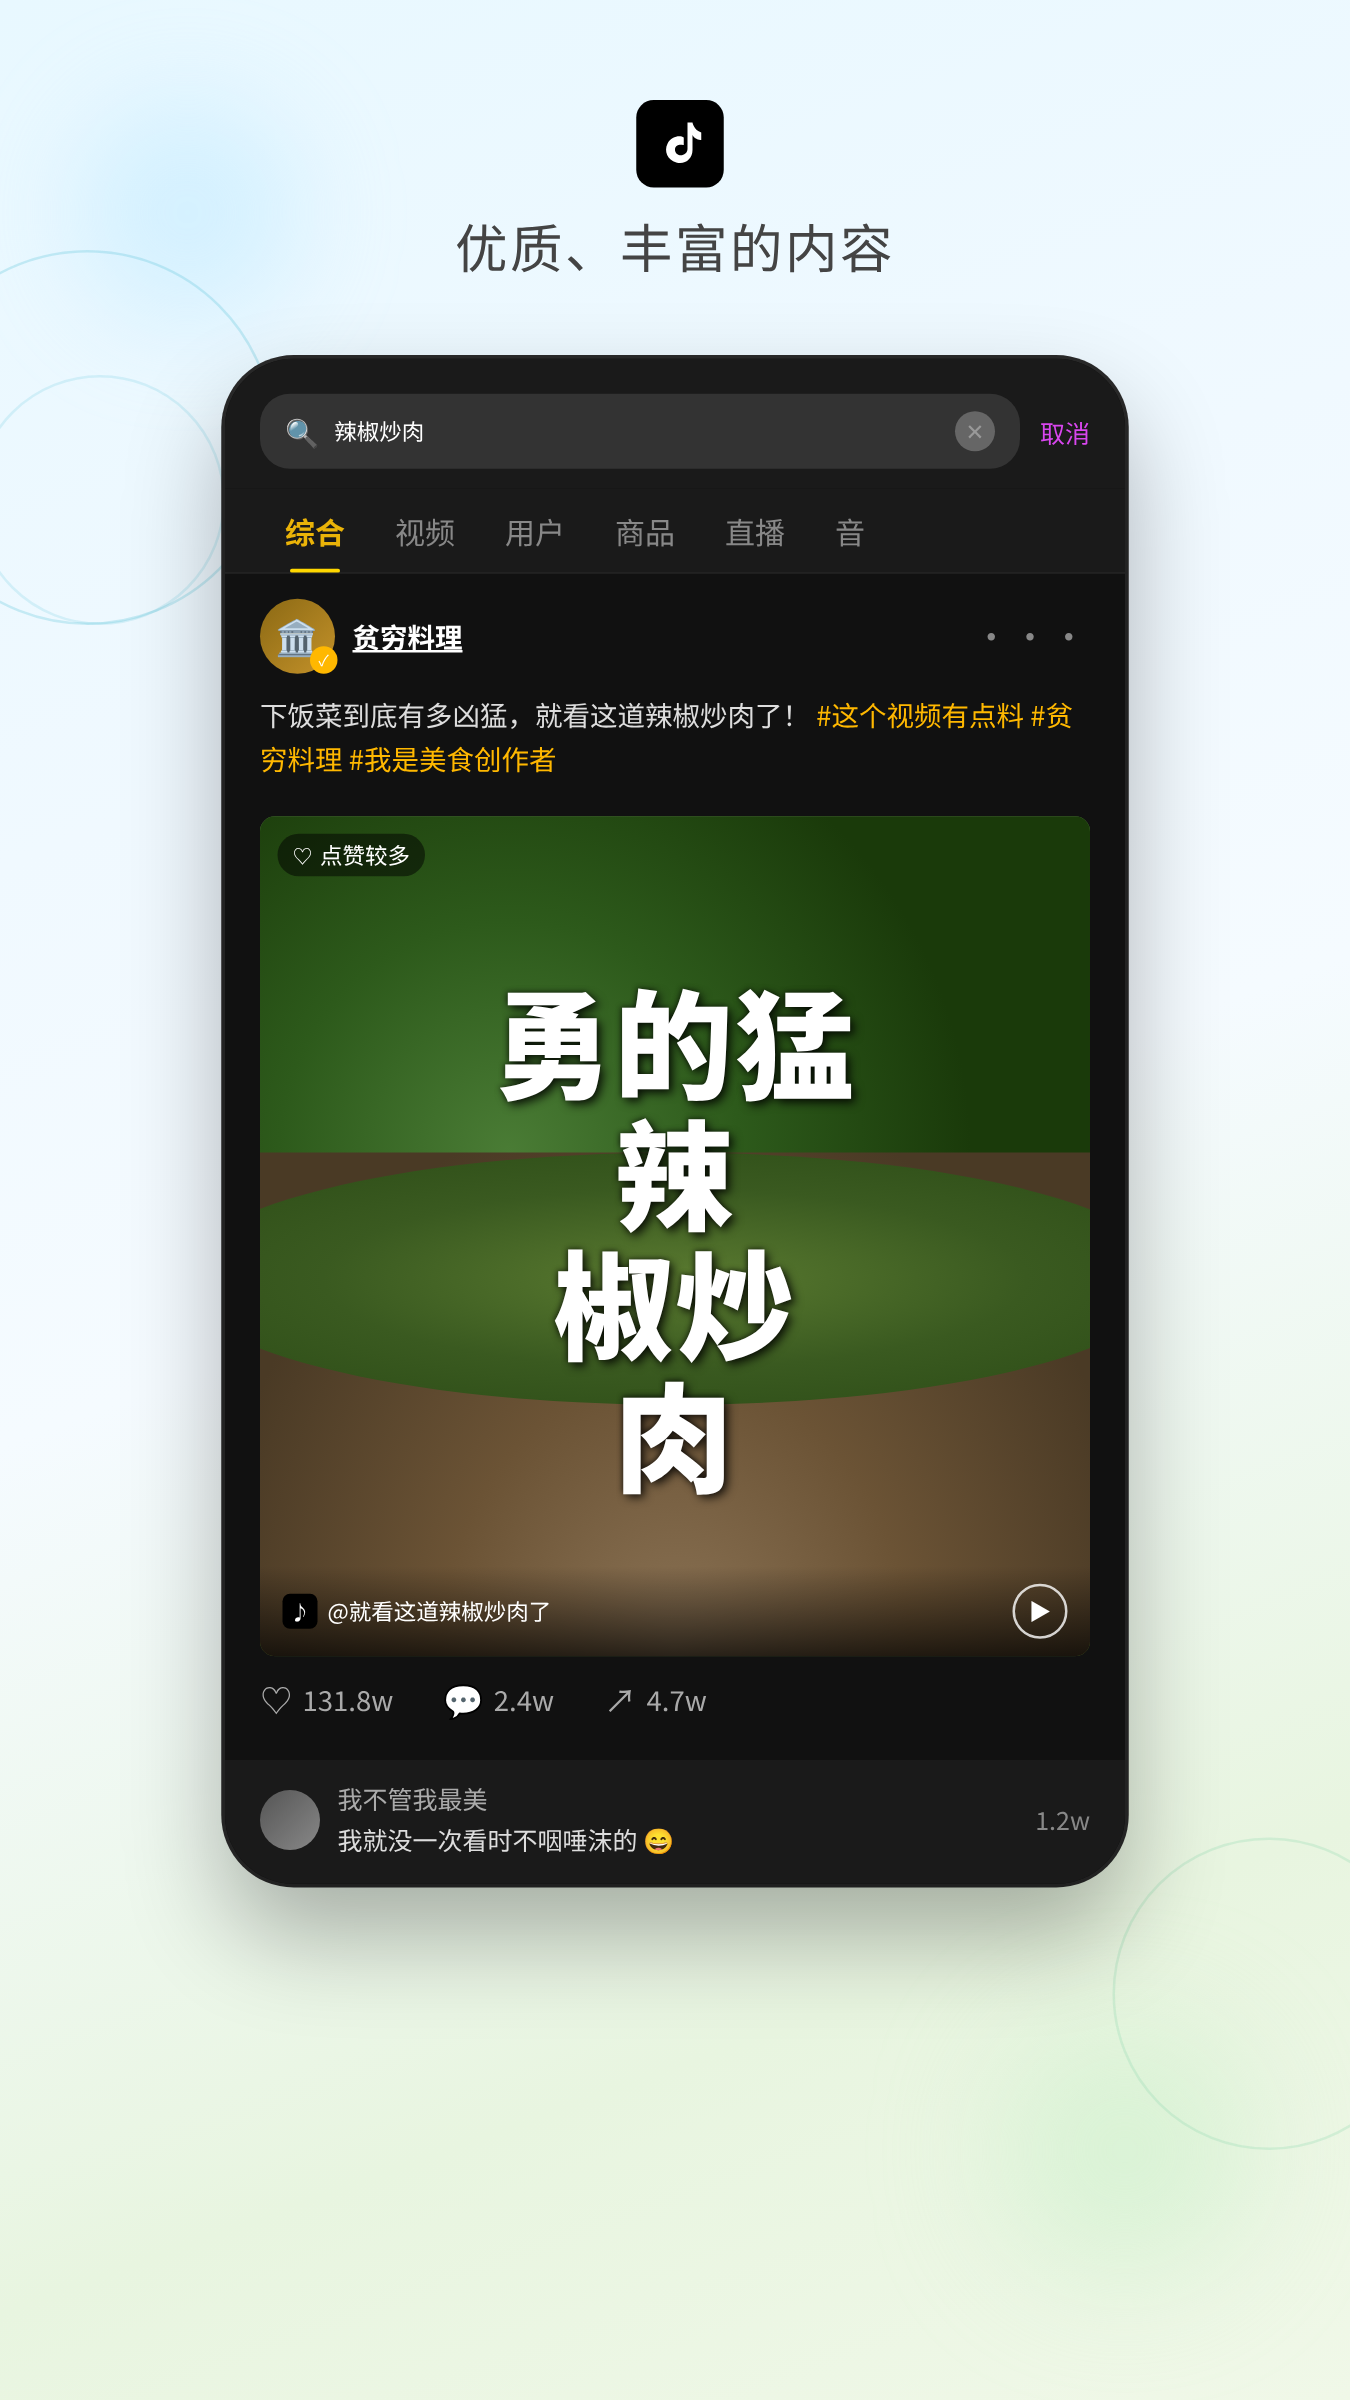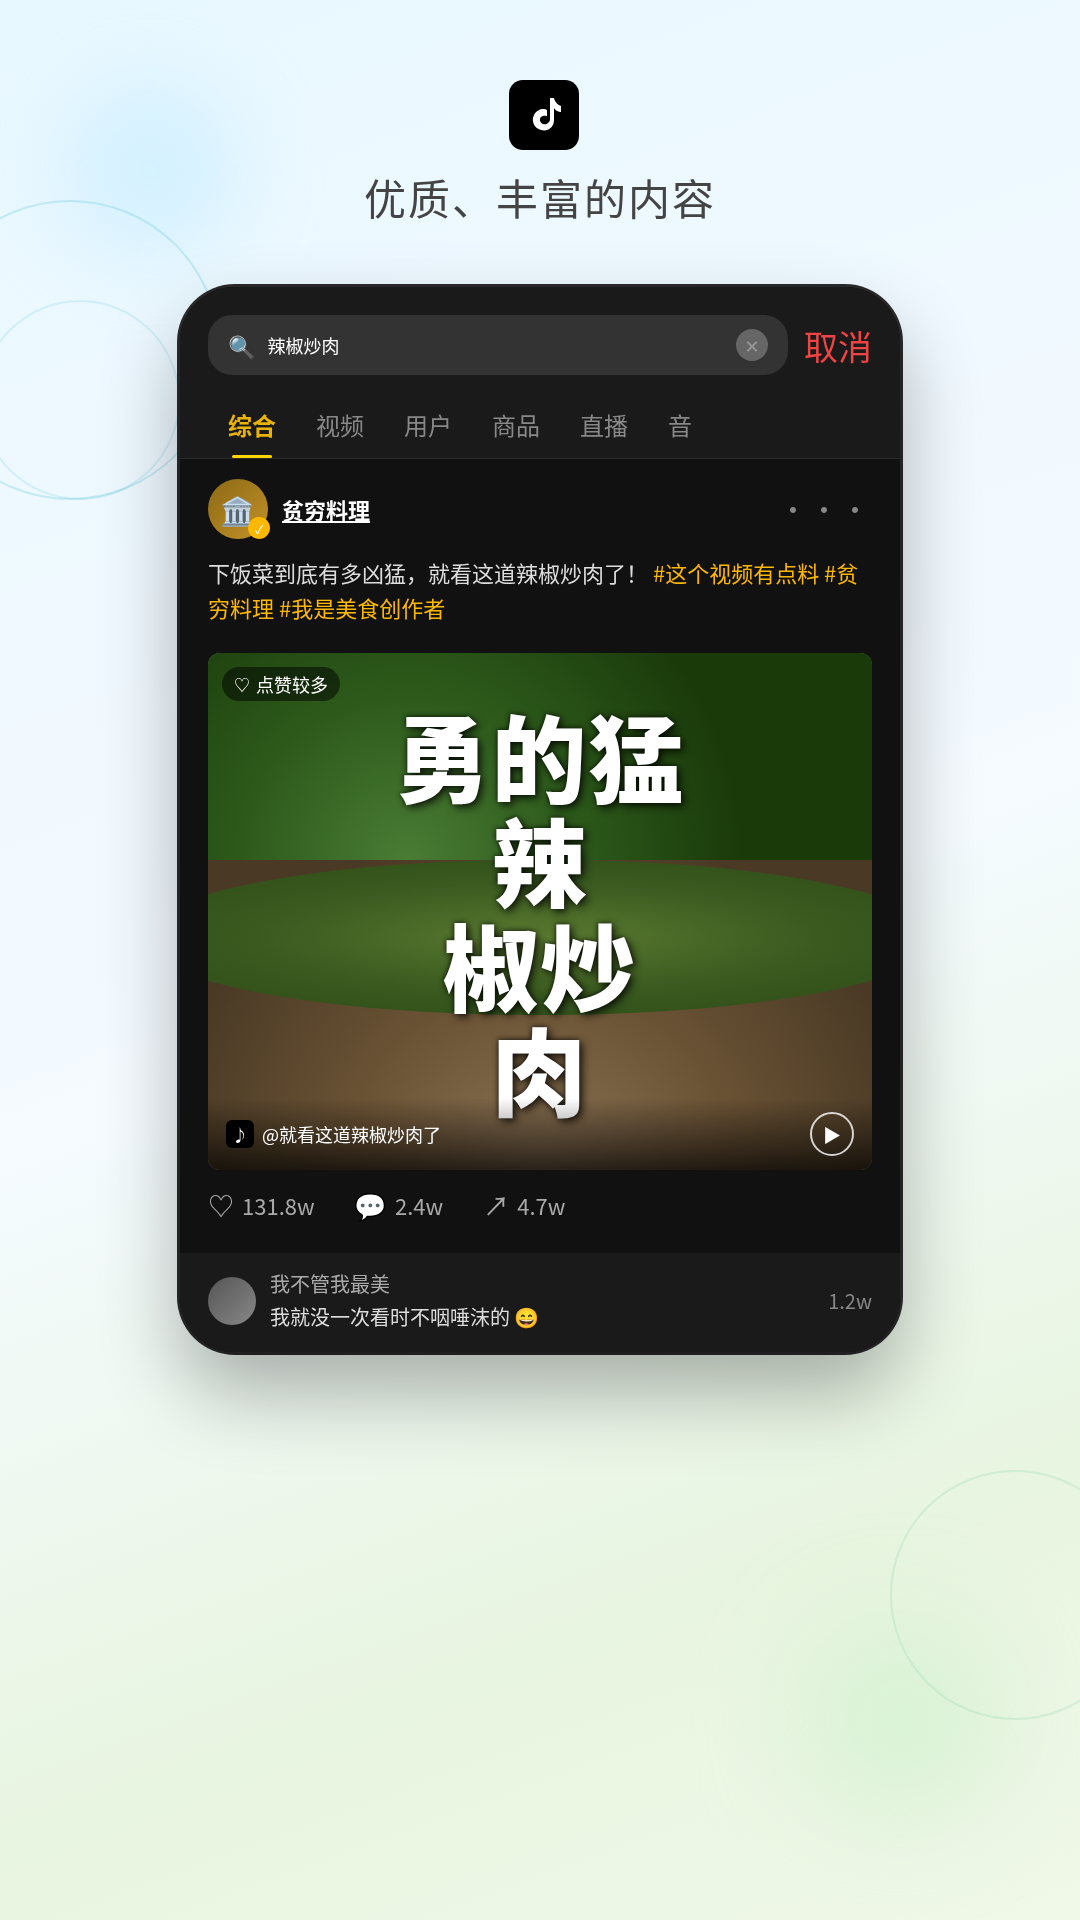--- a/index.html
+++ b/index.html
@@ -153,22 +153,22 @@
       background: #666;
       border-radius: 50%;
       display: flex;
       align-items: center;
       justify-content: center;
       color: #999;
       font-size: 18px;
       cursor: pointer;
     }
     .search-cancel-btn {
-      color: #ef4444;
-      font-size: 34px;
+      color: #d946ef;
+      font-size: 20px;
       white-space: nowrap;
       cursor: pointer;
     }
 
     
     .tab-bar {
       background: #1a1a1a;
       display: flex;
       padding: 0 28px;
       border-bottom: 1px solid #2a2a2a;
@@ -284,21 +284,21 @@
       align-items: center;
       gap: 6px;
       z-index: 3;
     }
     .video-badge-heart {
       color: #fff;
       font-size: 16px;
     }
     .video-image-area {
       width: 100%;
-      height: 517px;
+      height: 672px;
       position: relative;
       overflow: hidden;
     }
     
     .food-bg {
       width: 100%;
       height: 100%;
       background: 
         radial-gradient(circle at 30% 40%, #4a7c35 0%, #2d5a1b 30%, #1a3a0a 60%),
         linear-gradient(180deg, #5a8a40 0%, #2a5a15 100%);

